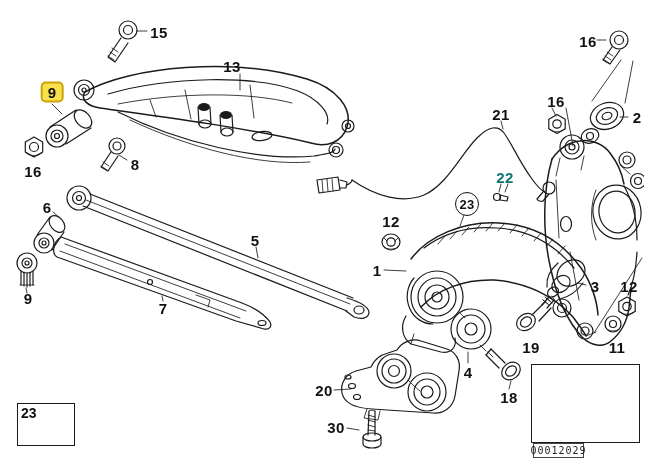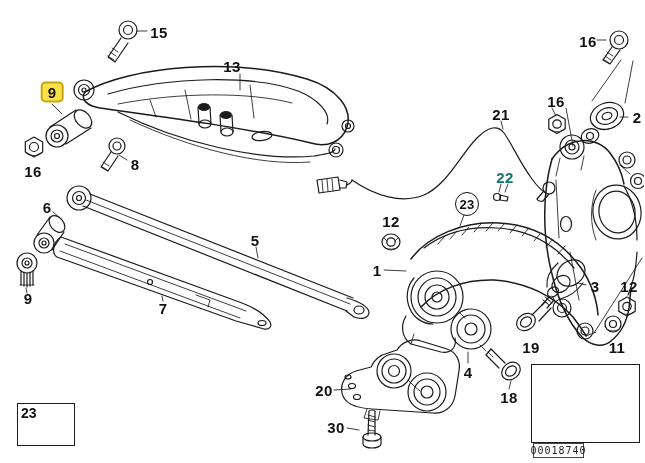--- a/index.html
+++ b/index.html
@@ -332,15 +332,15 @@
 <div class="lbl" style="left:531px;top:347px">19</div>
 <div class="lbl" style="left:468px;top:372px">4</div>
 <div class="lbl" style="left:509px;top:397px">18</div>
 <div class="lbl" style="left:324px;top:390px">20</div>
 <div class="lbl" style="left:336px;top:427px">30</div>
 
 <div class="inset" style="left:17px;top:403px;width:56px;height:41px"></div>
 <div class="inset-lbl" style="left:21px;top:405px">23</div>
 
 <div class="inset" style="left:531px;top:364px;width:107px;height:77px"></div>
-<div class="codebox" style="left:533px;top:443px;width:49px;height:13px">00018740</div>
+<div class="codebox" style="left:533px;top:443px;width:49px;height:13px">00012029</div>
 
 </div>
 
 </body></html>

